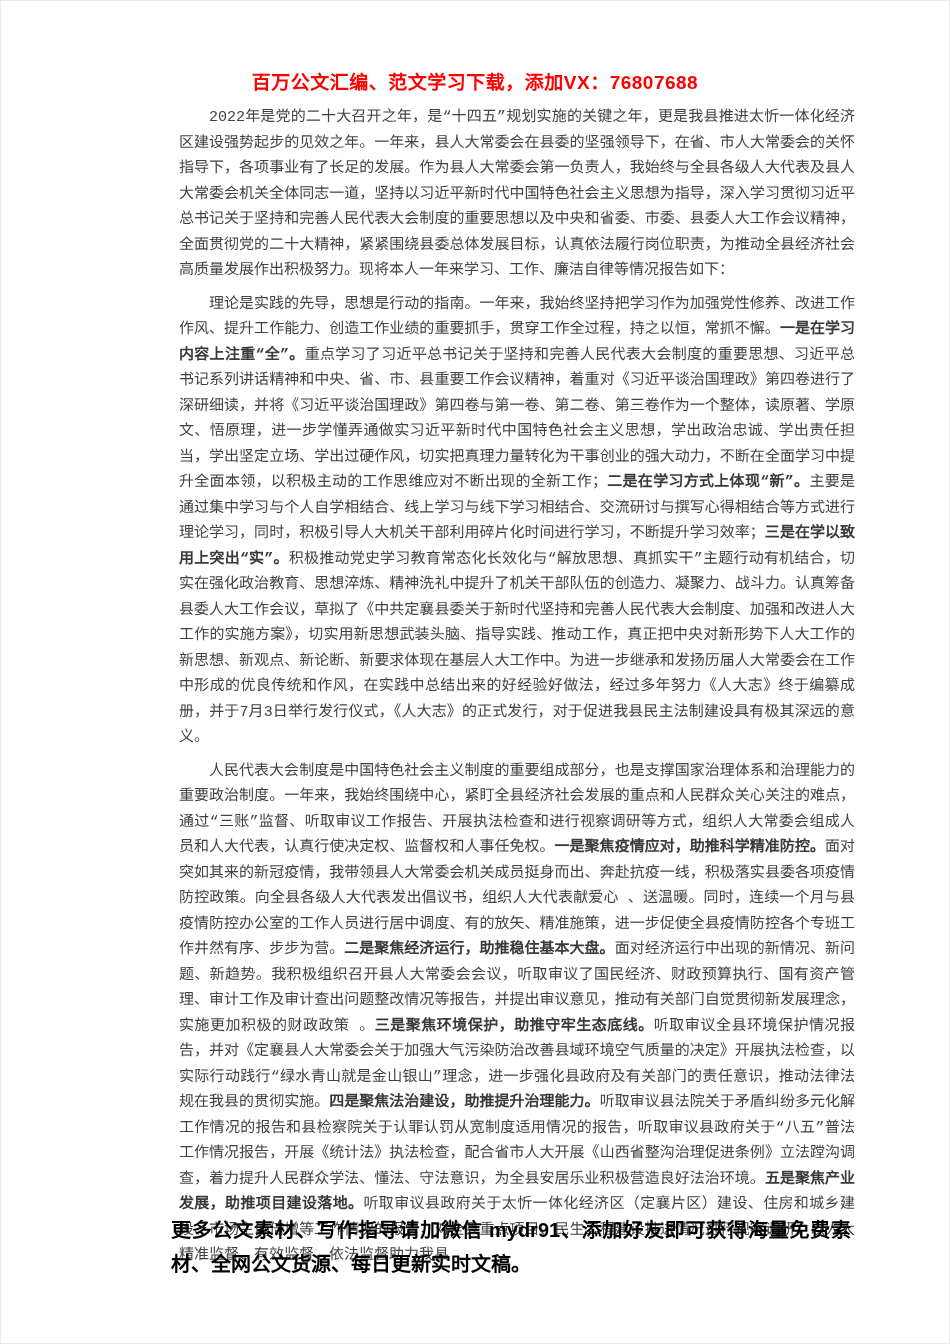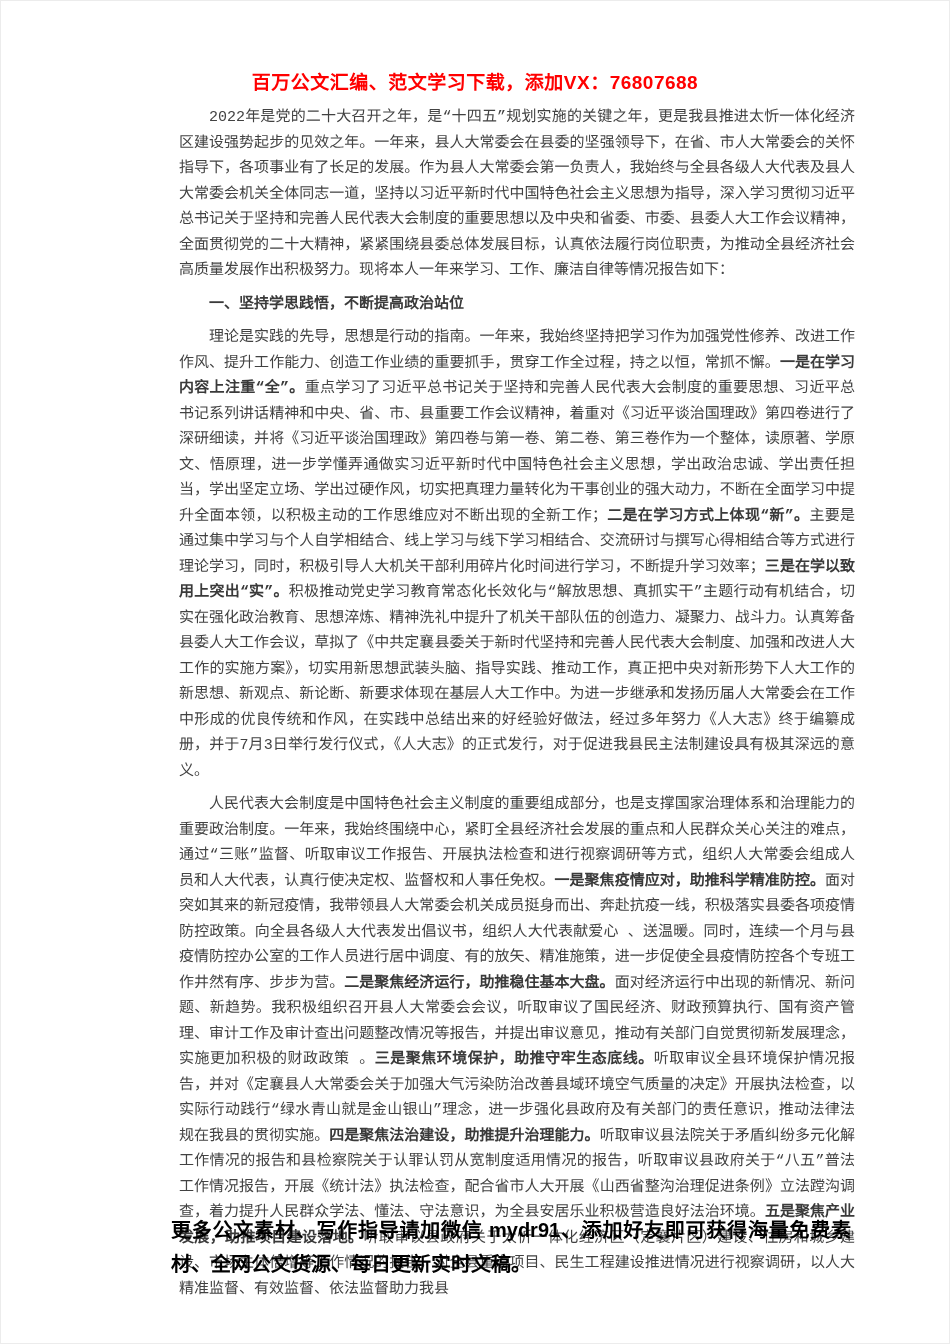--- a/index.html
+++ b/index.html
@@ -69,20 +69,19 @@
 </style>
 </head>
 <body>
 
 <div class="page">
 
   <div class="header-note" style="color: rgb(255, 0, 0);">百万公文汇编、范文学习下载，添加VX：76807688</div>
 
   <div class="doc-body">
       <p class="block"><span>2022年是党的二十大召开之年，是“十四五”规划实施的关键之年，更是我县推进太忻一体化经济区建设强势起步的见效之年。一年来，县人大常委会在县委的坚强领导下，在省、市人大常委会的关怀指导下，各项事业有了长足的发展。作为县人大常委会第一负责人，我始终与全县各级人大代表及县人大常委会机关全体同志一道，坚持以习近平新时代中国特色社会主义思想为指导，深入学习贯彻习近平总书记关于坚持和完善人民代表大会制度的重要思想以及中央和省委、市委、县委人大工作会议精神，全面贯彻党的二十大精神，紧紧围绕县委总体发展目标，认真依法履行岗位职责，为推动全县经济社会高质量发展作出积极努力。现将本人一年来学习、工作、廉洁自律等情况报告如下：</span></p>
-      <p class="block heading"><span class="bold">一、坚持学思践悟，不断提高政治站位</span></p>
       <p class="block"><span>理论是实践的先导，思想是行动的指南。一年来，我始终坚持把学习作为加强党性修养、改进工作作风、提升工作能力、创造工作业绩的重要抓手，贯穿工作全过程，持之以恒，常抓不懈。</span><span class="bold">一是在学习内容上注重“全”。</span><span>重点学习了习近平总书记关于坚持和完善人民代表大会制度的重要思想、习近平总书记系列讲话精神和中央、省、市、县重要工作会议精神，着重对《习近平谈治国理政》第四卷进行了深研细读，并将《习近平谈治国理政》第四卷与第一卷、第二卷、第三卷作为一个整体，读原著、学原文、悟原理，进一步学懂弄通做实习近平新时代中国特色社会主义思想，学出政治忠诚、学出责任担当，学出坚定立场、学出过硬作风，切实把真理力量转化为干事创业的强大动力，不断在全面学习中提升全面本领，以积极主动的工作思维应对不断出现的全新工作；</span><span class="bold">二是在学习方式上体现“新”。</span><span>主要是通过集中学习与个人自学相结合、线上学习与线下学习相结合、交流研讨与撰写心得相结合等方式进行理论学习，同时，积极引导人大机关干部利用碎片化时间进行学习，不断提升学习效率；</span><span class="bold">三是在学以致用上突出“实”。</span><span>积极推动党史学习教育常态化长效化与“解放思想、真抓实干”主题行动有机结合，切实在强化政治教育、思想淬炼、精神洗礼中提升了机关干部队伍的创造力、凝聚力、战斗力。认真筹备县委人大工作会议，草拟了《中共定襄县委关于新时代坚持和完善人民代表大会制度、加强和改进人大工作的实施方案》，切实用新思想武装头脑、指导实践、推动工作，真正把中央对新形势下人大工作的新思想、新观点、新论断、新要求体现在基层人大工作中。为进一步继承和发扬历届人大常委会在工作中形成的优良传统和作风，在实践中总结出来的好经验好做法，经过多年努力《人大志》终于编纂成册，并于7月3日举行发行仪式，《人大志》的正式发行，对于促进我县民主法制建设具有极其深远的意义。</span></p>
       <p class="block"><span>人民代表大会制度是中国特色社会主义制度的重要组成部分，也是支撑国家治理体系和治理能力的重要政治制度。一年来，我始终围绕中心，紧盯全县经济社会发展的重点和人民群众关心关注的难点，通过“三账”监督、听取审议工作报告、开展执法检查和进行视察调研等方式，组织人大常委会组成人员和人大代表，认真行使决定权、监督权和人事任免权。</span><span class="bold">一是聚焦疫情应对，助推科学精准防控。</span><span>面对突如其来的新冠疫情，我带领县人大常委会机关成员挺身而出、奔赴抗疫一线，积极落实县委各项疫情防控政策。向全县各级人大代表发出倡议书，组织人大代表献爱心 、送温暖。同时，连续一个月与县疫情防控办公室的工作人员进行居中调度、有的放矢、精准施策，进一步促使全县疫情防控各个专班工作井然有序、步步为营。</span><span class="bold">二是聚焦经济运行，助推稳住基本大盘。</span><span>面对经济运行中出现的新情况、新问题、新趋势。我积极组织召开县人大常委会会议，听取审议了国民经济、财政预算执行、国有资产管理、审计工作及审计查出问题整改情况等报告，并提出审议意见，推动有关部门自觉贯彻新发展理念，实施更加积极的财政政策 。</span><span class="bold">三是聚焦环境保护，助推守牢生态底线。</span><span>听取审议全县环境保护情况报告，并对《定襄县人大常委会关于加强大气污染防治改善县域环境空气质量的决定》开展执法检查，以实际行动践行“绿水青山就是金山银山”理念，进一步强化县政府及有关部门的责任意识，推动法律法规在我县的贯彻实施。</span><span class="bold">四是聚焦法治建设，助推提升治理能力。</span><span>听取审议县法院关于矛盾纠纷多元化解工作情况的报告和县检察院关于认罪认罚从宽制度适用情况的报告，听取审议县政府关于“八五”普法工作情况报告，开展《统计法》执法检查，配合省市人大开展《山西省整沟治理促进条例》立法蹚沟调查，着力提升人民群众学法、懂法、守法意识，为全县安居乐业积极营造良好法治环境。</span><span class="bold">五是聚焦产业发展，助推项目建设落地。</span><span>听取审议县政府关于太忻一体化经济区（定襄片区）建设、住房和城乡建设、市场主体倍增等工作情况的报告，对全县重点项目、民生工程建设推进情况进行视察调研，以人大精准监督、有效监督、依法监督助力我县</span></p>
     </div>
 
   <div class="footer-note" style="color: rgb(0, 0, 0);">更多公文素材、写作指导请加微信 mydr91、添加好友即可获得海量免费素材、全网公文货源、每日更新实时文稿。</div>
 
 </div>
 
 </body></html>

